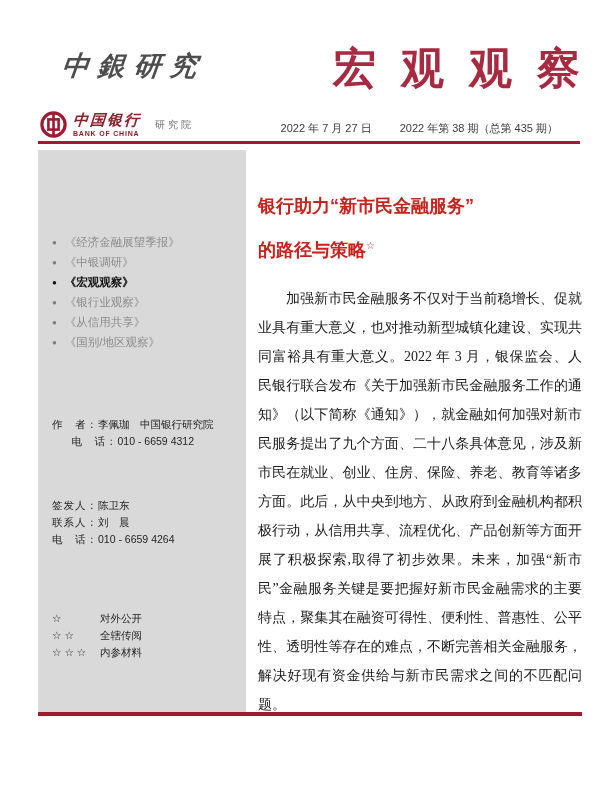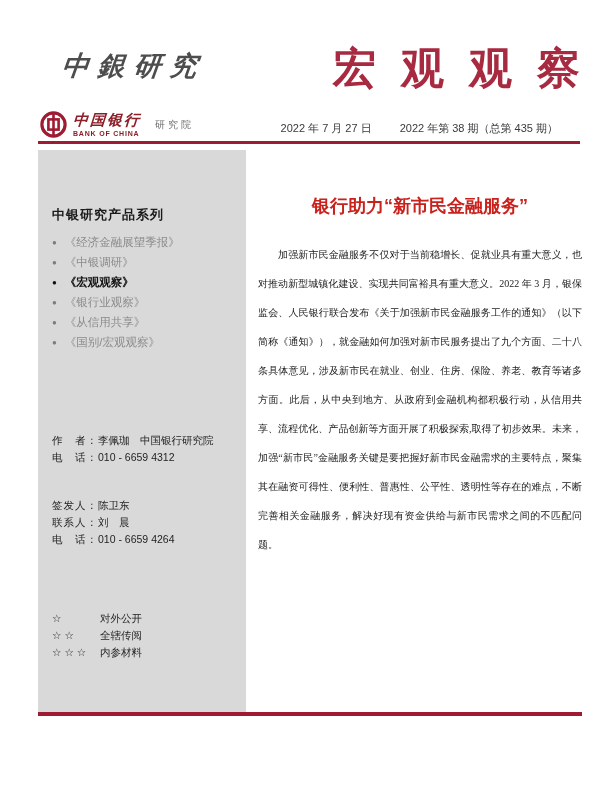--- a/index.html
+++ b/index.html
@@ -78,41 +78,41 @@
     display: flex; align-items: center; height: 20px;
     font-size: 11.5px; color: #8a8a8a; white-space: nowrap;
   }
   .series-item .bullet { font-size: 8px; margin-right: 8px; color: #7d7d7d; }
   .series-item.active { color: #111; font-weight: 700; }
   .series-item.active .bullet { color: #111; }
 
   .info-block { position: absolute; left: 14px; white-space: nowrap; }
   .info-row { font-size: 10.5px; color: #1f1f1f; line-height: 17px; }
   .info-row .lbl { letter-spacing: 1px; }
-  .author-block { top: 282px; }
+  .author-block { top: 266px; text-align: center; }
   .approver-block { top: 347px; }
 
   .legend-block { position: absolute; left: 14px; top: 460px; }
   .legend-row { display: flex; font-size: 10.5px; color: #1f1f1f; line-height: 17px; }
   .legend-row .stars { width: 48px; letter-spacing: 3px; font-family: "DejaVu Sans", sans-serif; }
 
   
   .article { position: absolute; left: 258px; top: 186px; width: 324px; }
   .article-title {
-    text-align: center; color: #c9211c; font-weight: 700;
+    color: #c9211c; font-weight: 700;
     font-size: 18px; line-height: 40px;
     font-family: "Liberation Sans", sans-serif;
   }
   .article-title .fn-marker {
     font-size: 10px; vertical-align: super;
     font-family: "DejaVu Sans", sans-serif;
   }
   .article-body {
     margin-top: 14px;
-    font-size: 10px; line-height: 29px;
+    font-size: 14px; line-height: 29px;
     text-align: justify; text-indent: 2em;
     color: #1b1b1b;
   }
 </style>
 </head>
 <body>
 
 <div class="brand-calligraphy">中銀研究</div>
 <div class="masthead">宏观观察</div>
 
@@ -132,21 +132,20 @@
 </div>
 
 <div class="date-row">
   <span>2022 年 7 月 27 日</span>
   <span>2022 年第 38 期（总第 435 期）</span>
 </div>
 
 <div class="rule rule-top"></div>
 
 <div class="sidebar">
-  <div class="series-title">中银研究产品系列</div>
 
   <ul class="series-list">
     <li class="series-item">
       <span class="bullet">●</span>
       <span>《经济金融展望季报》</span>
     </li>
     <li class="series-item">
       <span class="bullet">●</span>
       <span>《中银调研》</span>
     </li>
@@ -157,21 +156,21 @@
     <li class="series-item">
       <span class="bullet">●</span>
       <span>《银行业观察》</span>
     </li>
     <li class="series-item">
       <span class="bullet">●</span>
       <span>《从信用共享》</span>
     </li>
     <li class="series-item">
       <span class="bullet">●</span>
-      <span>《国别/宏观观察》</span>
+      <span>《国别/地区观察》</span>
     </li>
   </ul>
 
   <div class="info-block author-block">
     <div class="info-row">
       <span class="lbl">作　者：</span><span>李佩珈　中国银行研究院</span>
     </div>
     <div class="info-row">
       <span class="lbl">电　话：</span><span>010 - 6659 4312</span>
     </div>
@@ -201,17 +200,18 @@
     <div class="legend-row">
       <span class="stars">☆☆☆</span>
       <span>内参材料</span>
     </div>
   </div>
 </div>
 
 <div class="article">
   <div class="article-title">
     <div>银行助力“新市民金融服务”</div>
+    <div><span>的路径与策略</span><span class="fn-marker">☆</span></div>
   </div>
   <p class="article-body">加强新市民金融服务不仅对于当前稳增长、促就业具有重大意义，也对推动新型城镇化建设、实现共同富裕具有重大意义。2022 年 3 月，银保监会、人民银行联合发布《关于加强新市民金融服务工作的通知》（以下简称《通知》），就金融如何加强对新市民服务提出了九个方面、二十八条具体意见，涉及新市民在就业、创业、住房、保险、养老、教育等诸多方面。此后，从中央到地方、从政府到金融机构都积极行动，从信用共享、流程优化、产品创新等方面开展了积极探索,取得了初步效果。未来，加强“新市民”金融服务关键是要把握好新市民金融需求的主要特点，聚集其在融资可得性、便利性、普惠性、公平性、透明性等存在的难点，不断完善相关金融服务，解决好现有资金供给与新市民需求之间的不匹配问题。</p>
 </div>
 
 <div class="rule rule-bottom"></div>
 
 </body></html>

